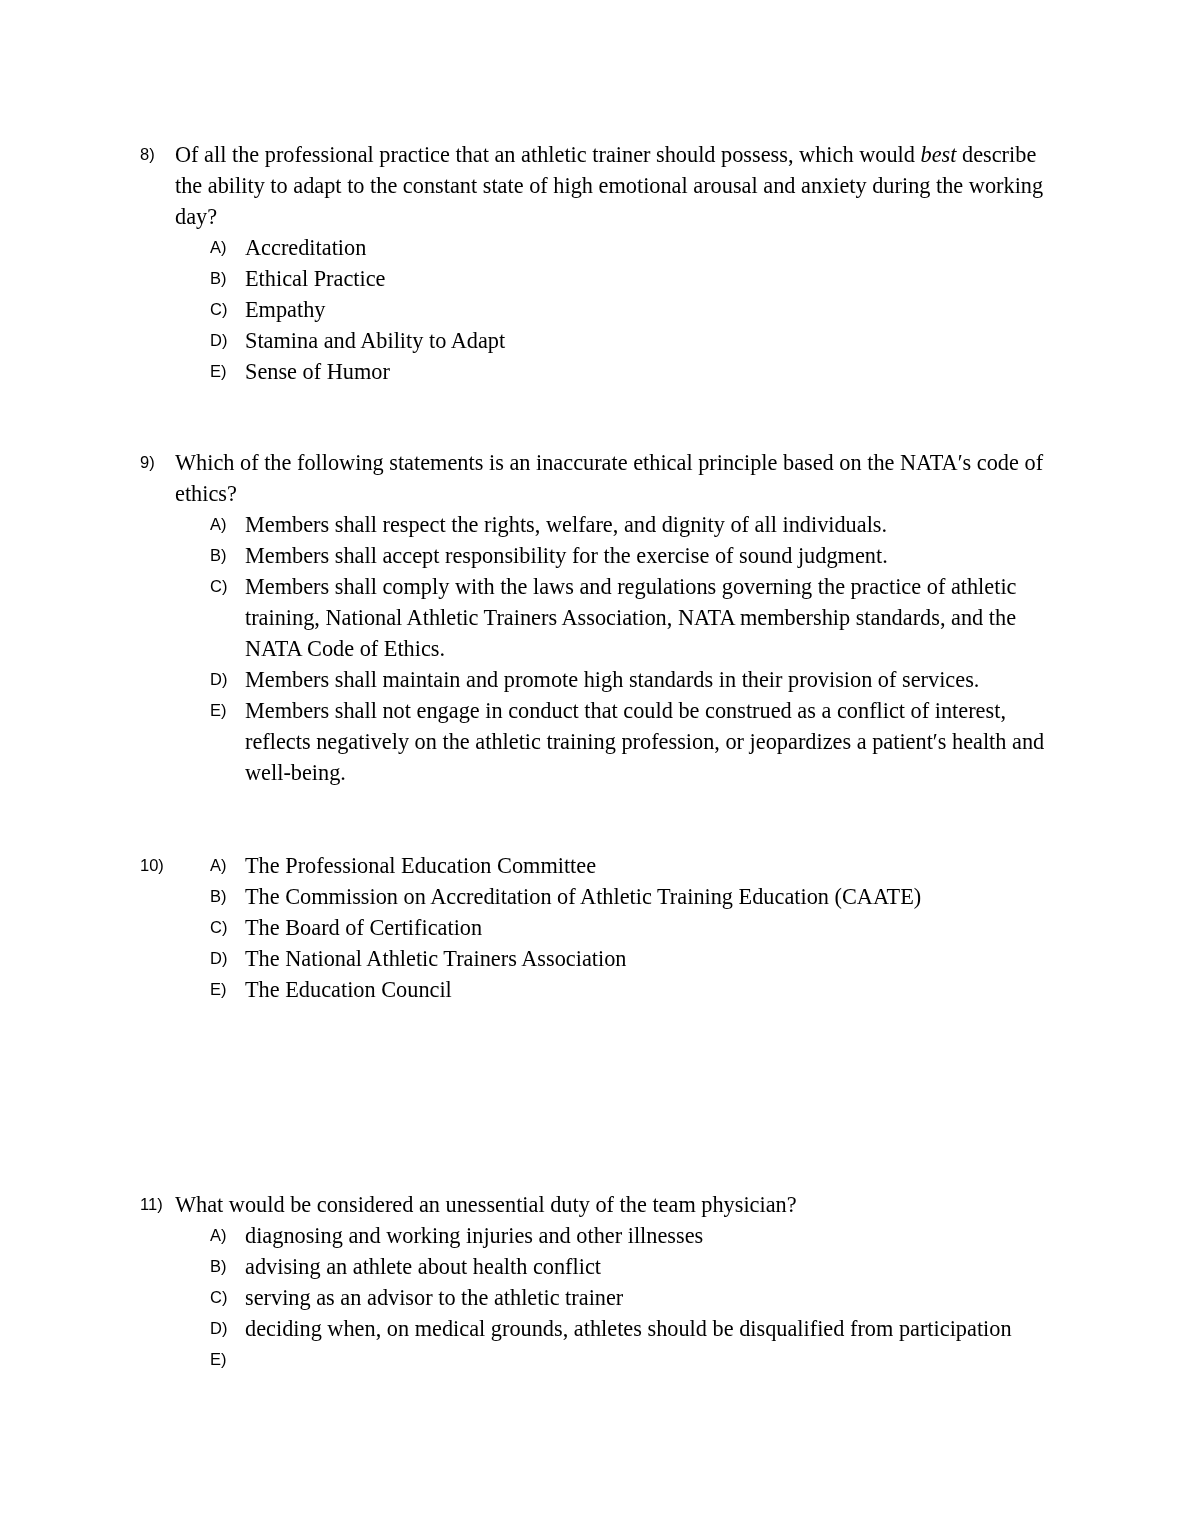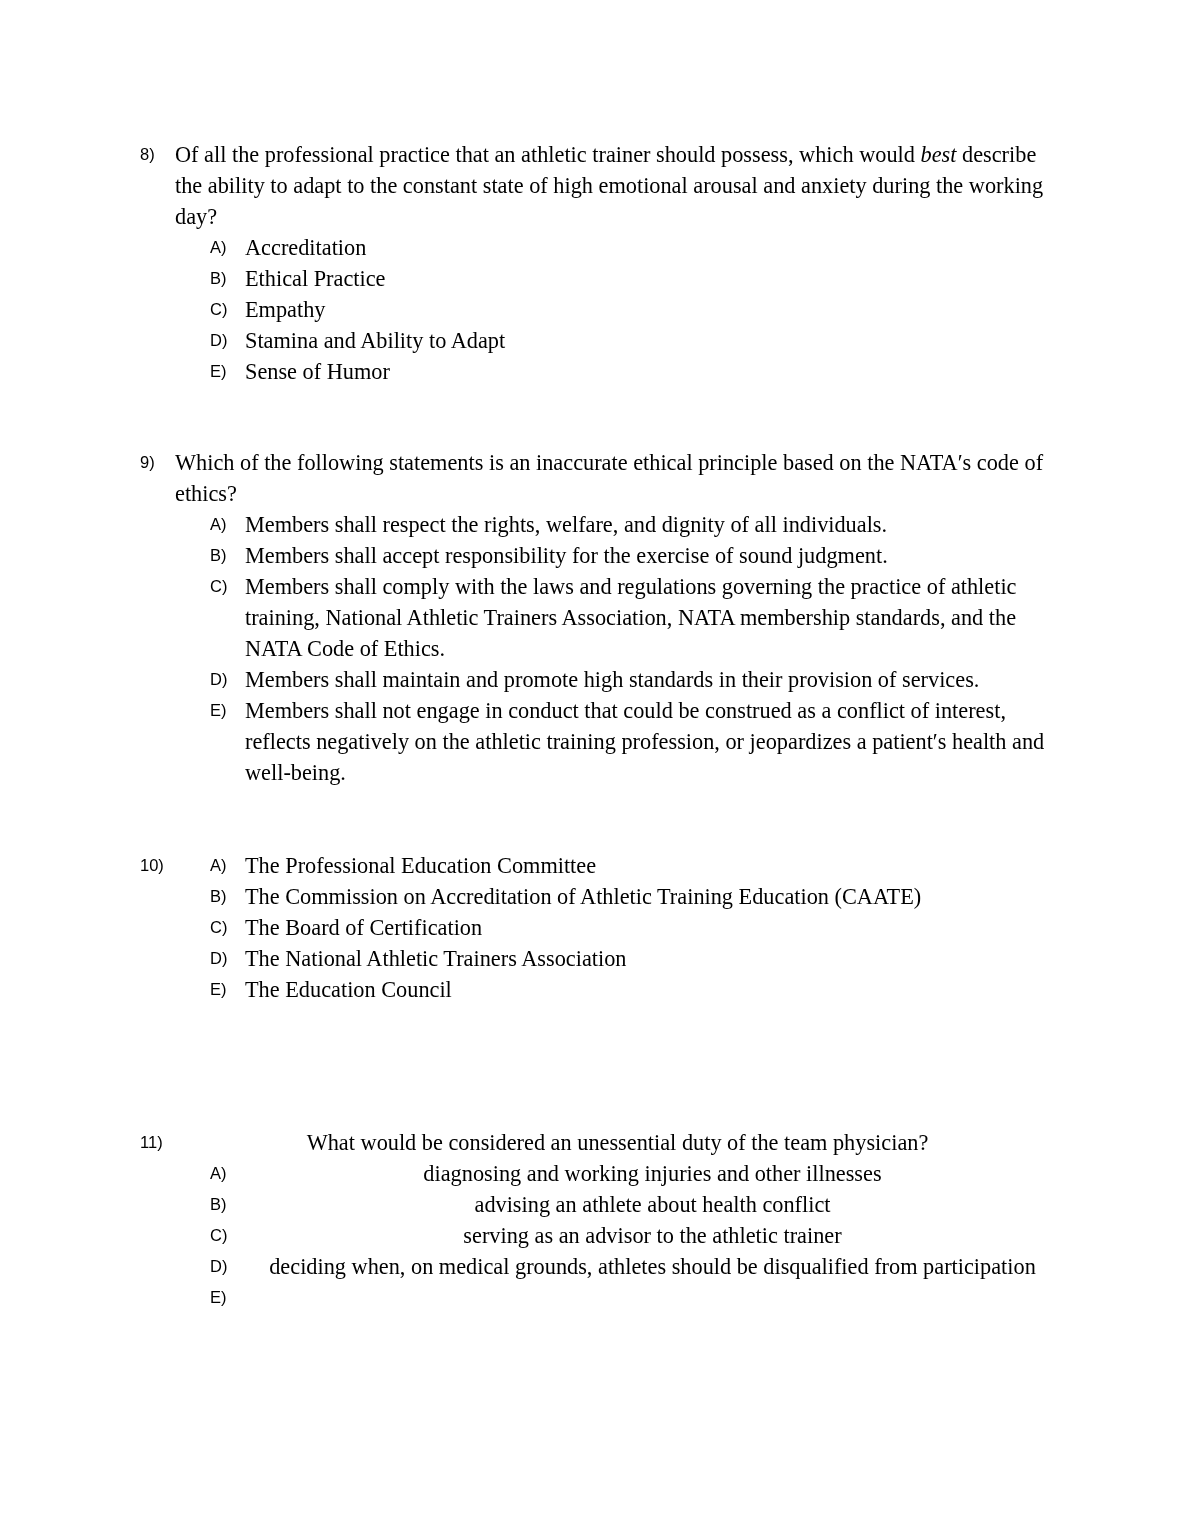--- a/index.html
+++ b/index.html
@@ -102,21 +102,21 @@
     </div>
     <ul class="options">
       <li class="opt"><span class="opt-letter">A)</span><span>The Professional Education Committee</span></li>
       <li class="opt"><span class="opt-letter">B)</span><span>The Commission on Accreditation of Athletic Training Education (CAATE)</span></li>
       <li class="opt"><span class="opt-letter">C)</span><span>The Board of Certification</span></li>
       <li class="opt"><span class="opt-letter">D)</span><span>The National Athletic Trainers Association</span></li>
       <li class="opt"><span class="opt-letter">E)</span><span>The Education Council</span></li>
     </ul>
   </div>
 
-  <div class="question" style="top:1127px;text-align:center;">
+  <div class="question" style="top:1189px;">
     <div class="q-row">
       <span class="q-num">11)</span>
       <span>What would be considered an unessential duty of the team physician?</span>
     </div>
     <ul class="options">
       <li class="opt"><span class="opt-letter">A)</span><span>diagnosing and working injuries and other illnesses</span></li>
       <li class="opt"><span class="opt-letter">B)</span><span>advising an athlete about health conflict</span></li>
       <li class="opt"><span class="opt-letter">C)</span><span>serving as an advisor to the athletic trainer</span></li>
       <li class="opt"><span class="opt-letter">D)</span><span>deciding when, on medical grounds, athletes should be disqualified from participation</span></li>
       <li class="opt"><span class="opt-letter">E)</span></li>

